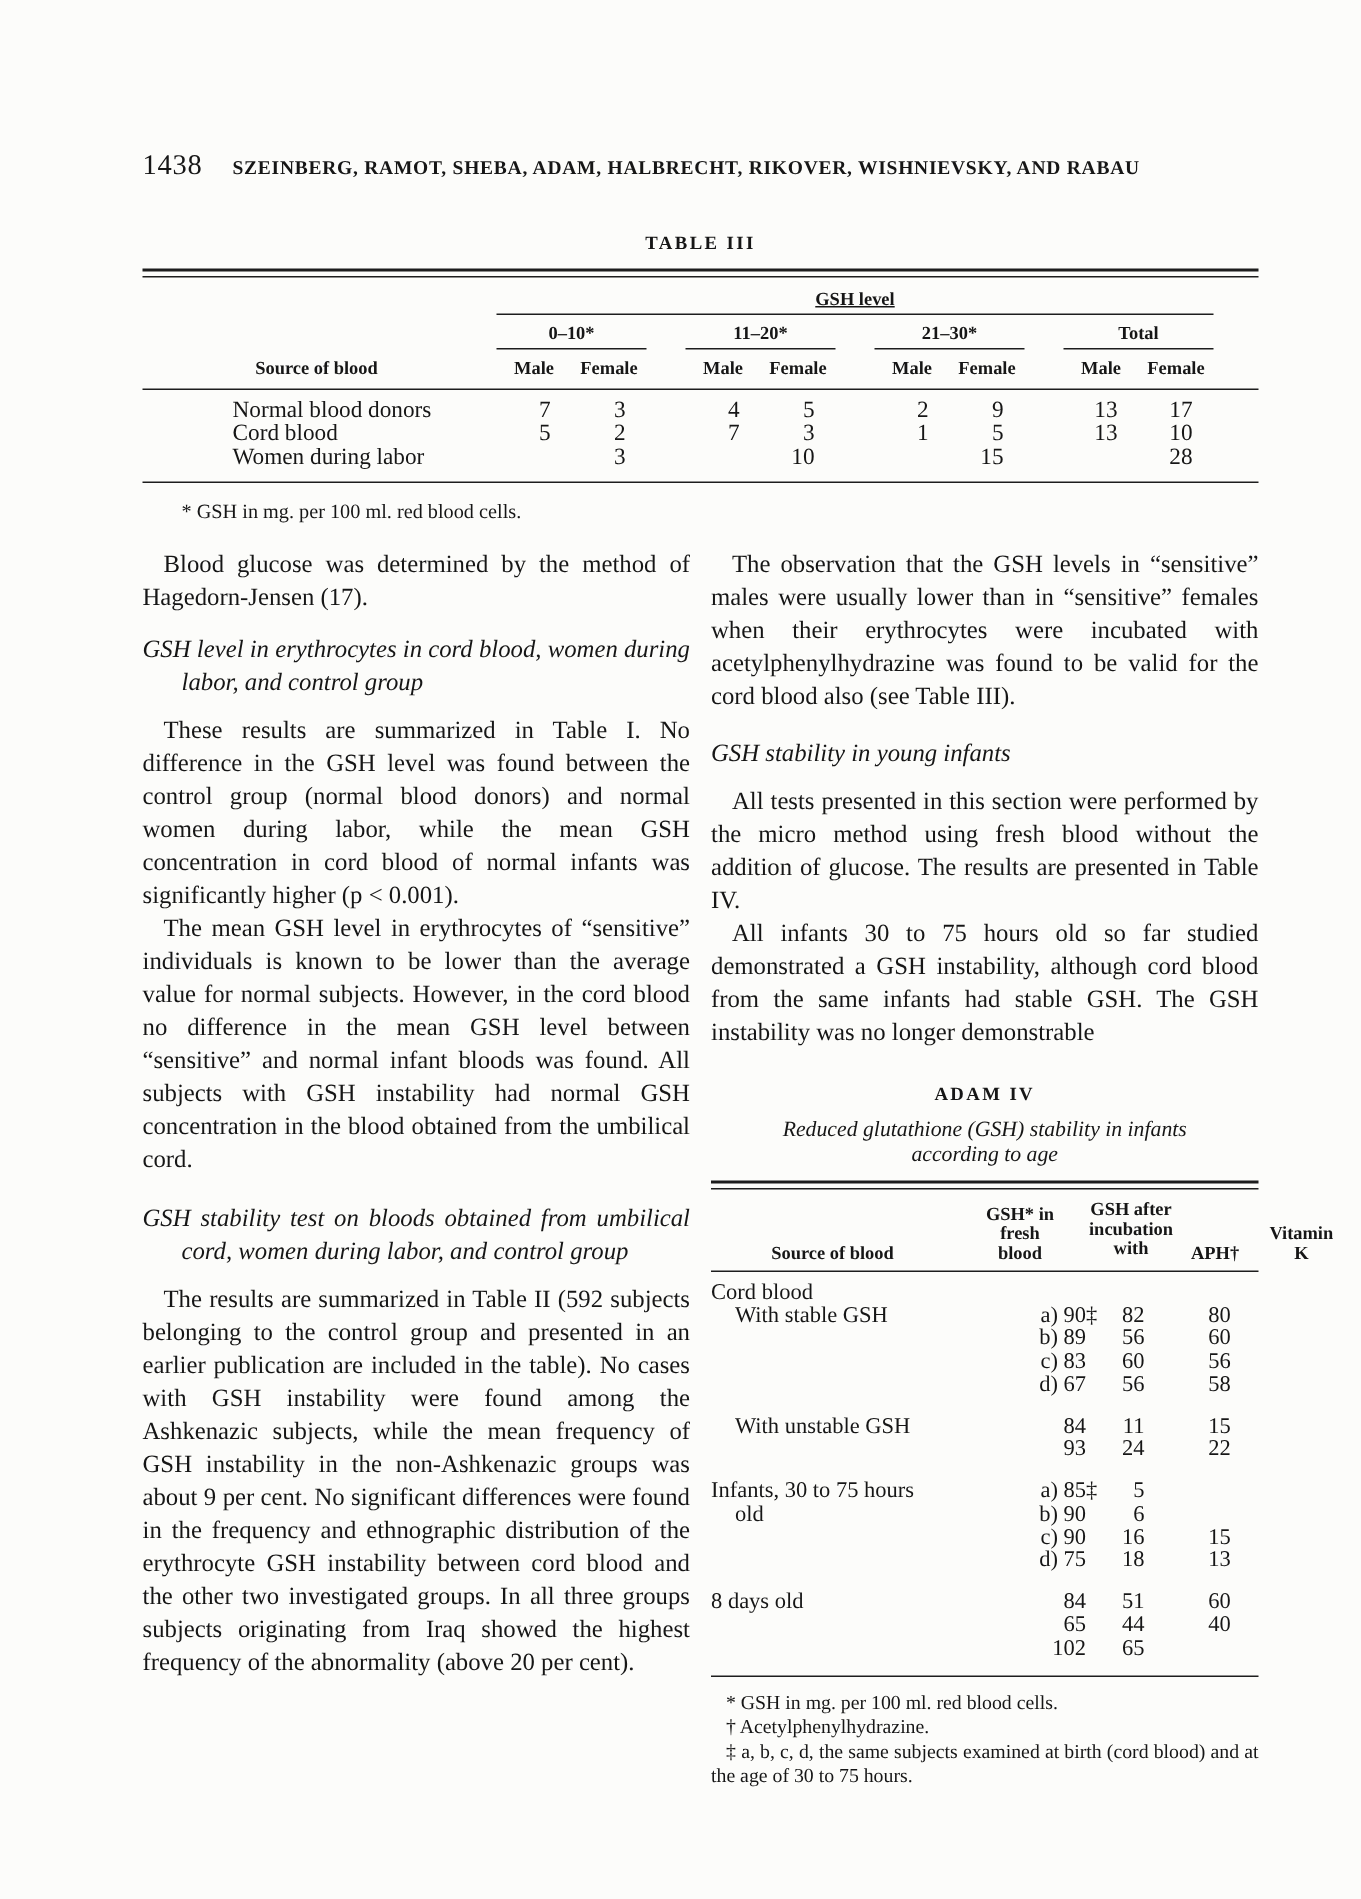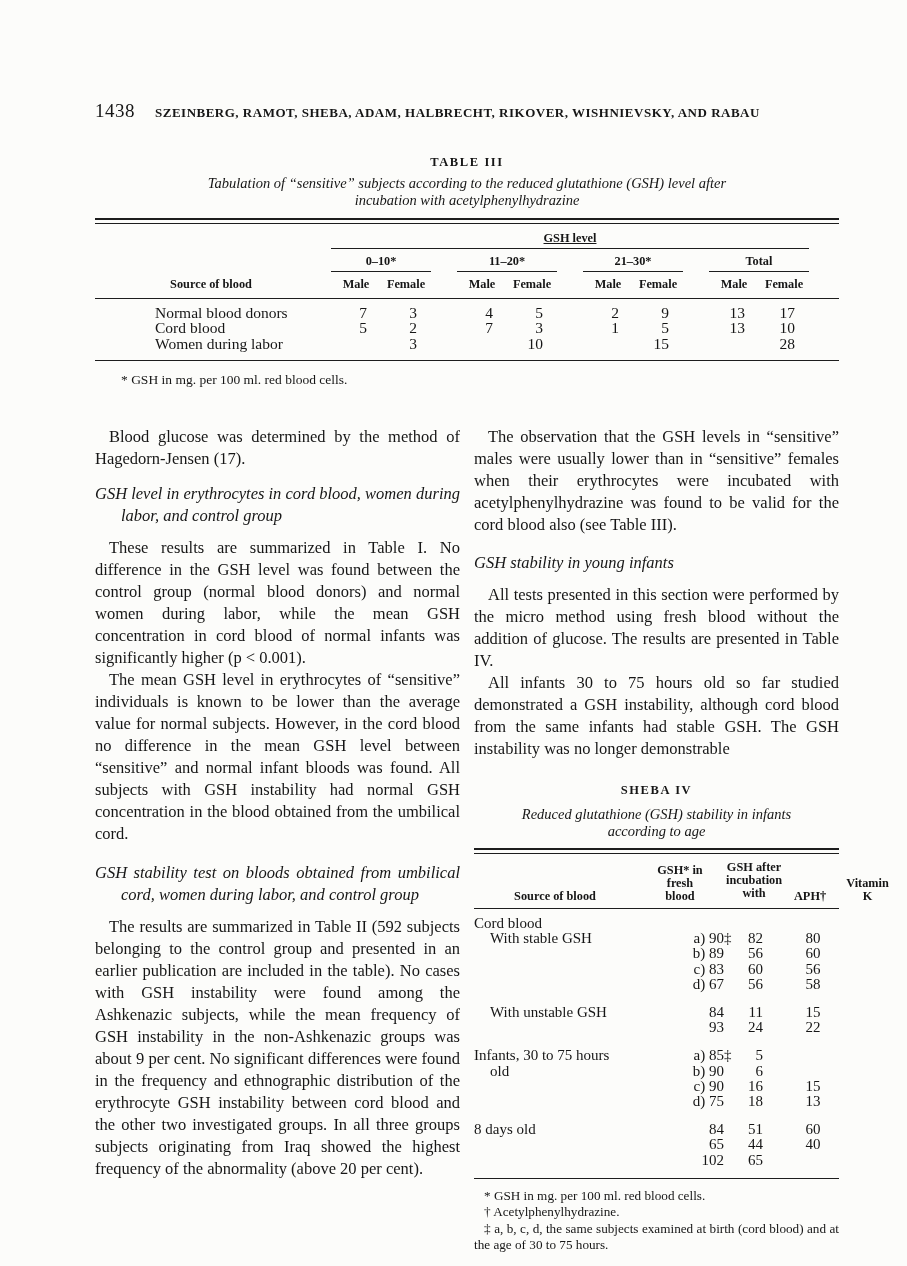--- a/index.html
+++ b/index.html
@@ -41,21 +41,21 @@
   .t3srce{display:flex;align-items:flex-end;justify-content:center;padding-bottom:6px;}
   .t3body{padding:6px 0 9px;}
   .t3body .t3row{line-height:15.6px;font-size:15.5px;}
   .t3body .t3lbl{padding-left:60px;width:172px;}
   .t3pair{display:flex;}
   .t3pair span{width:50px;display:flex;justify-content:center;}
   .t3pair b{font-weight:400;width:22px;text-align:right;}
   .t3foot{margin-top:11px;font-size:13.5px;text-indent:26px;}
 
   
-  .cols{display:flex;margin-top:38px;}
+  .cols{display:flex;margin-top:16px;}
   .col{width:365px;flex:none;font-size:16.5px;line-height:22px;text-align:justify;}
   .col.left{margin-right:14px;}
   .col p{margin:0;text-indent:14px;}
   .results{text-align:center;font-size:12.5px;font-weight:700;letter-spacing:1.8px;margin:17px 0 11px;}
   .ital{font-style:italic;padding-left:26px;text-indent:-26px;margin:13px 0 10px;}
 
   
   .t4wrap{margin-top:19px;}
   .t4{margin-top:8px;}
   .t4 .hd{font-size:12.3px;font-weight:700;line-height:13px;}
@@ -88,24 +88,20 @@
 
 <div class="page">
 
   <div class="runhead">
     <span class="pageno">1438</span>
     <span class="authors">SZEINBERG, RAMOT, SHEBA, ADAM, HALBRECHT, RIKOVER, WISHNIEVSKY, AND RABAU</span>
   </div>
 
   <div style="margin-top:33px;">
     <div class="tcaption">TABLE III</div>
-    <div class="ttitle">
-      <div>Tabulation of “sensitive” subjects according to the reduced glutathione (GSH) level after</div>
-      <div>incubation with acetylphenylhydrazine</div>
-    </div>
 
     <div class="t3">
       <div class="dbl"></div>
 
       <div class="t3row hd">
         <div class="t3lbl"></div>
         <div class="t3span">
           <span class="txt">GSH level</span>
           <div class="rl"></div>
         </div>
@@ -274,21 +270,21 @@
       <p>The results are summarized in Table II (592 subjects belonging to the control group and presented in an earlier publication are included in the table).  No cases with GSH instability were found among the Ashkenazic subjects, while the mean frequency of GSH instability in the non-Ashkenazic groups was about 9 per cent.  No significant differences were found in the frequency and ethnographic distribution of the erythrocyte GSH instability between cord blood and the other two investigated groups.  In all three groups subjects originating from Iraq showed the highest frequency of the abnormality (above 20 per cent).</p>
     </div>
 
     <div class="col">
       <p>The observation that the GSH levels in “sensitive” males were usually lower than in “sensitive” females when their erythrocytes were incubated with acetylphenylhydrazine was found to be valid for the cord blood also (see Table III).</p>
       <div class="ital" style="margin-top:16px;">GSH stability in young infants</div>
       <p>All tests presented in this section were performed by the micro method using fresh blood without the addition of glucose.  The results are presented in Table IV.</p>
       <p>All infants 30 to 75 hours old so far studied demonstrated a GSH instability, although cord blood from the same infants had stable GSH.  The GSH instability was no longer demonstrable</p>
 
       <div class="t4wrap">
-        <div class="tcaption">SHEBA IV</div>
+        <div class="tcaption">ADAM IV</div>
         <div class="ttitle">
           <div>Reduced glutathione (GSH) stability in infants</div>
           <div>according to age</div>
         </div>
 
         <div class="t4">
           <div class="dbl"></div>
 
           <div class="t4head hd">
             <div class="t4hc1">Source of blood</div>

